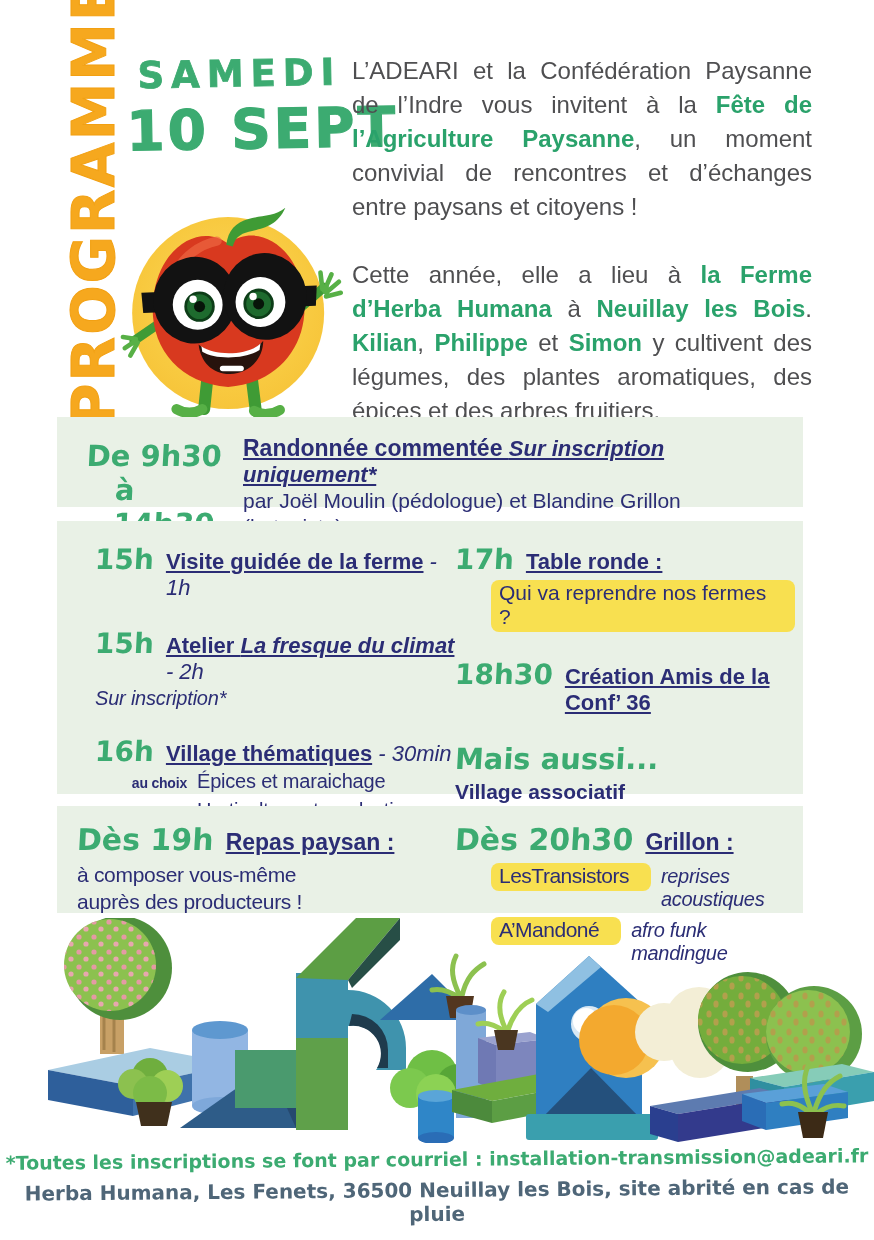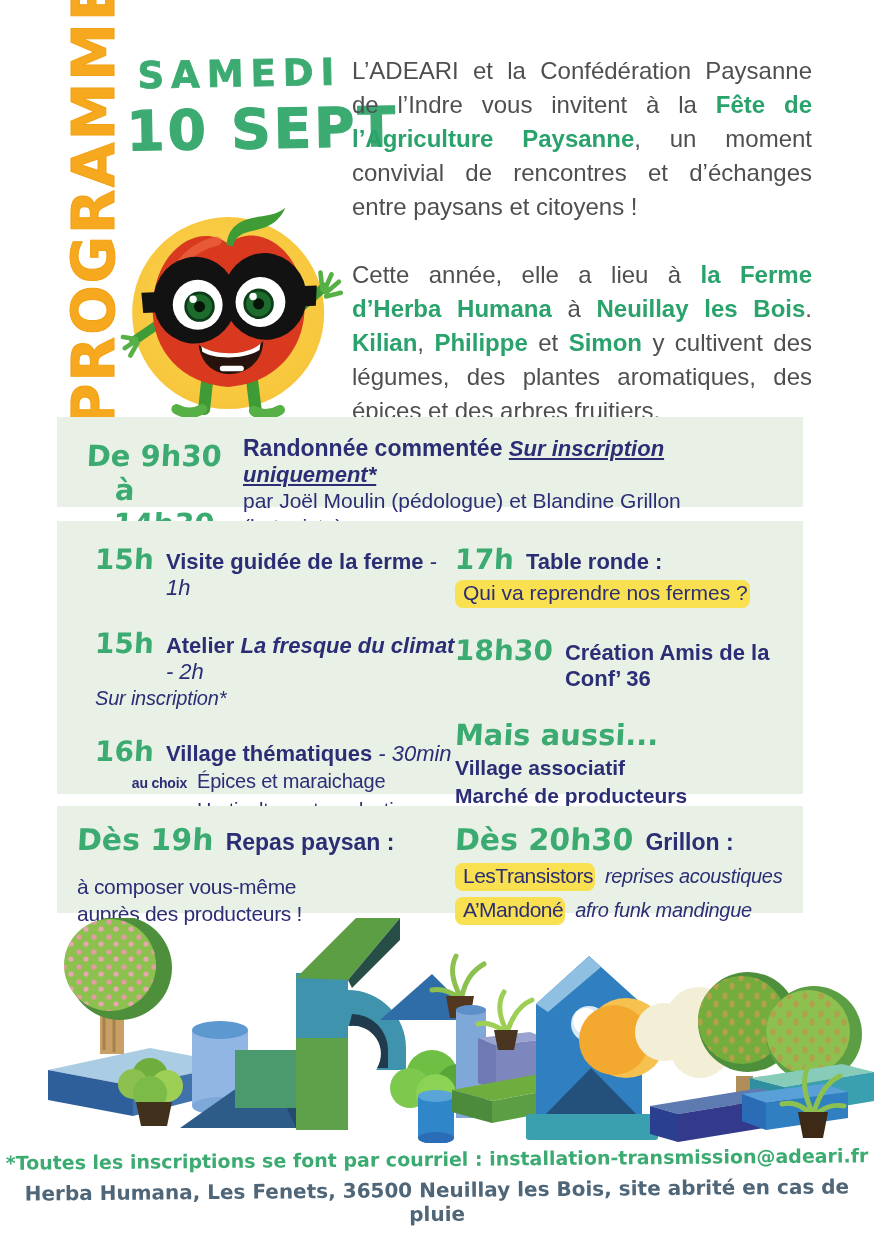--- a/index.html
+++ b/index.html
@@ -22,36 +22,36 @@
   .box{position:absolute;left:57px;width:746px;background:#e9f1e6;}
   .box1{top:417px;height:90px;}
   .box2{top:521px;height:273px;}
   .box3{top:806px;height:107px;}
   .hand{font-family:"DejaVu Sans",sans-serif;font-weight:700;color:#3cab71;
         display:inline-block;transform:skewX(-3deg);}
   .hike-flex{display:flex;align-items:flex-start;padding:16px 18px 0 28px;}
   .hike-time{width:158px;flex:none;font-size:29px;line-height:34px;margin-top:6px;}
   .hike-time .l2{margin-left:30px;}
   .hike-text{font-size:21px;line-height:26px;color:#2b2d75;padding-top:2px;}
-  .t-bold{font-weight:700;}
+  .t-bold{font-weight:700;text-decoration:underline;}
   .t-ital{font-style:italic;}
   .t-und{font-style:italic;font-weight:700;text-decoration:underline;}
   .col{position:absolute;top:0;}
   .colL2{left:38px;width:360px;}
   .colR2{left:398px;width:340px;}
   .colL3{left:20px;width:370px;}
   .colR3{left:398px;width:345px;}
   .row{display:flex;align-items:baseline;}
   .time{flex:none;margin-right:12px;font-size:28px;}
   .rowtext{font-size:22px;}
   .sub{font-size:20px;line-height:26px;letter-spacing:-0.2px;}
   .opt{display:flex;align-items:baseline;font-size:20px;line-height:27px;letter-spacing:-0.2px;}
   .opt .lab{flex:none;width:92px;text-align:right;margin-right:10px;font-size:14px;font-weight:700;}
   .opt .lab.ou{font-size:15px;font-weight:400;}
-  .hl{background:#f8e050;border-radius:8px;padding:1px 2px 3px 8px;display:inline-block;}
+  .hl{background:#f8e050;border-radius:8px;padding:1px 22px 3px 8px;display:inline-block;margin-left:36px;}
   .mais{font-size:29px;margin:0 0 2px 0;}
   .bline{font-size:21px;line-height:28px;font-weight:700;}
   .acts .row{margin-top:6px;}
   .act-name{font-family:Liberation Sans, sans-serif;font-size:21px;letter-spacing:-0.5px;}
   .act-genre{font-style:italic;font-size:20px;margin-left:10px;letter-spacing:-0.3px;}
   .meal-line{font-size:21px;line-height:27px;letter-spacing:-0.3px;}
   
   .illus{position:absolute;left:0;top:918px;width:874px;height:225px;}
   .footer{position:absolute;left:0;width:874px;text-align:center;
           font-family:"DejaVu Sans",sans-serif;}
@@ -187,21 +187,21 @@
       <div style="font-size:21px;line-height:28px"><span class="bline">Buvette locale :</span><span> vins, jus, bières</span></div>
     </div>
   </section>
 
   <section class="box box3">
     <div class="col colL3">
       <div class="row" style="margin-top:16px">
         <span class="time hand" style="font-size:30px">Dès 19h</span>
         <span class="rowtext t-bold" style="font-size:23px">Repas paysan :</span>
       </div>
-      <div class="meal-line" style="margin-top:16px">à composer vous-même</div>
+      <div class="meal-line" style="margin-top:4px">à composer vous-même</div>
       <div class="meal-line">auprès des producteurs !</div>
     </div>
     <div class="col colR3 acts">
       <div class="row" style="margin-top:16px">
         <span class="time hand" style="font-size:30px">Dès 20h30</span>
         <span class="rowtext t-bold" style="font-size:23px">Grillon :</span>
       </div>
       <div class="row">
         <span class="hl act-name">LesTransistors</span>
         <span class="act-genre">reprises acoustiques</span>

